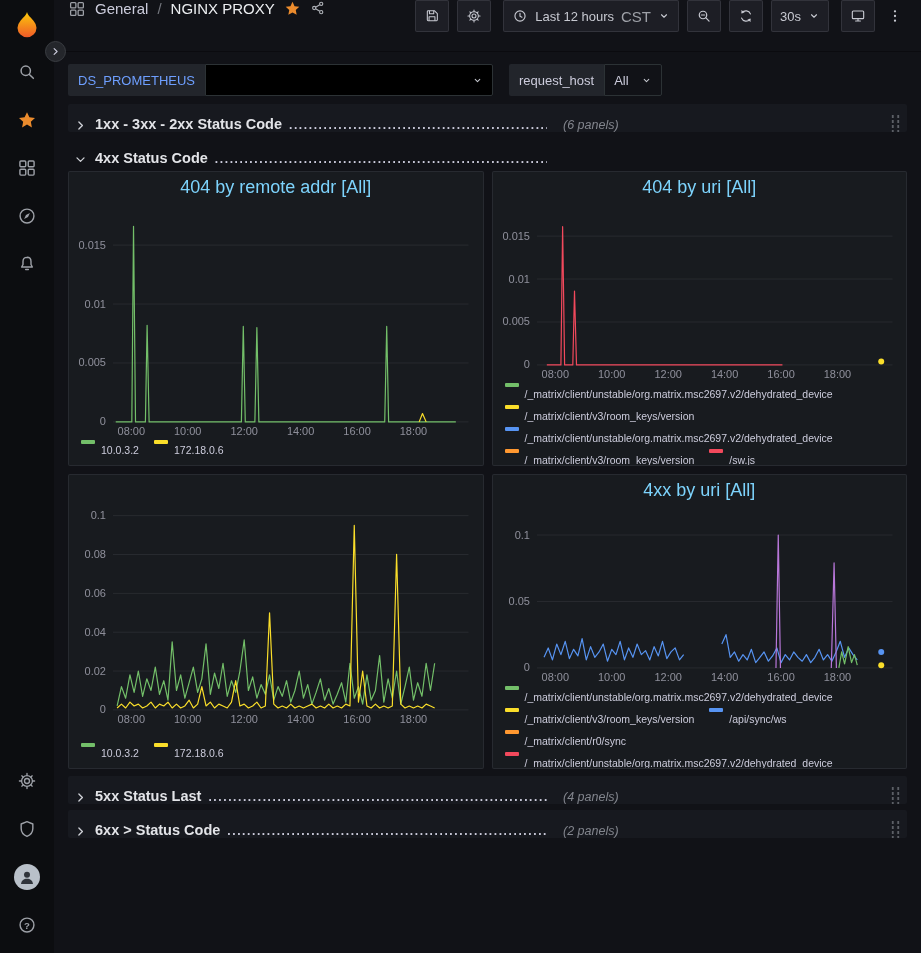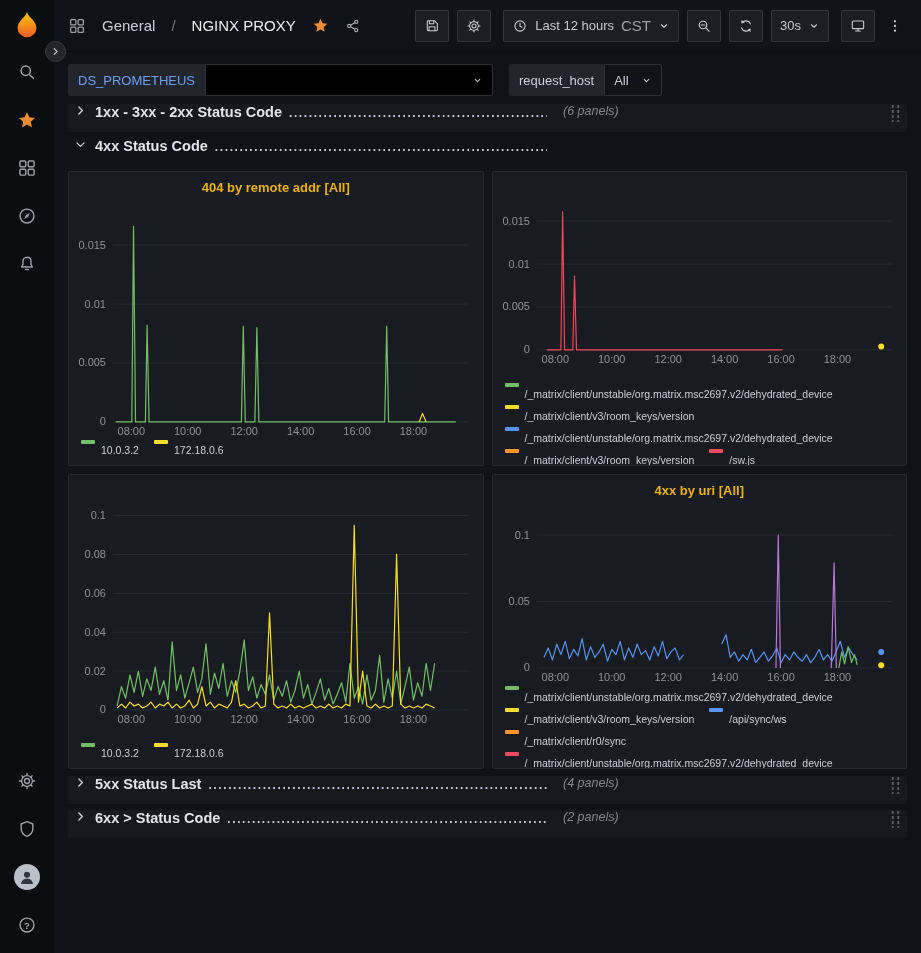--- a/index.html
+++ b/index.html
@@ -11,21 +11,21 @@
   .side-logo{width:30px;height:30px;margin-bottom:8px;cursor:pointer}
   .side-icon{width:54px;height:48px;display:flex;align-items:center;justify-content:center;color:#9da0a7;cursor:pointer}
   .side-icon svg{width:20px;height:20px}
   .side-bottom{margin-top:auto;display:flex;flex-direction:column;align-items:center}
   .avatar-circle{width:26px;height:26px;border-radius:50%;background:#b9c0c9;display:flex;align-items:center;justify-content:center;overflow:hidden}
   .avatar-circle svg{width:20px;height:20px;color:#30343b}
   .nav-toggle{position:absolute;left:45px;top:41px;width:21px;height:21px;border-radius:50%;background:#24262b;border:1px solid #3a3d42;display:flex;align-items:center;justify-content:center;color:#ccccdc;z-index:20;cursor:pointer}
   .nav-toggle svg{width:11px;height:11px}
   
   .main{position:absolute;left:54px;top:0;right:0;bottom:0;display:flex;flex-direction:column}
-  .topbar{flex:0 0 52px;display:flex;align-items:center;padding:0 14px;gap:16px;border-bottom:1px solid rgba(0,0,0,0.35)}
+  .topbar{flex:0 0 52px;display:flex;align-items:flex-start;padding:0 14px;gap:9px;border-bottom:1px solid rgba(0,0,0,0.35)}
   .crumb-icon{color:#9da0a7;display:flex}
   .crumb-section{font-size:15px;color:#ccccdc;cursor:pointer}
   .crumb-divider{font-size:15px;color:#75777e}
   .crumb-title{font-size:15px;color:#eceef1;cursor:pointer}
   .star-btn{display:flex;cursor:pointer}
   .star-btn svg{width:17px;height:17px}
   .share-btn{display:flex;color:#aeb1b7;cursor:pointer}
   .topbar-right{margin-left:auto;display:flex;align-items:center;gap:8px}
   .tb-btn{height:32px;min-width:32px;display:inline-flex;align-items:center;justify-content:center;gap:7px;padding:0 8px;background:rgba(204,204,220,0.07);border:1px solid rgba(204,204,220,0.12);border-radius:2px;color:#c7c9d1;cursor:pointer;white-space:nowrap}
   .tb-btn .lbl{font-size:13px}
@@ -34,33 +34,33 @@
   
   .varbar{flex:0 0 44px;display:flex;align-items:flex-end;padding:7px 14px 0;gap:16px}
   .vargroup{display:flex;height:32px}
   .varlabel{background:#22252b;display:flex;align-items:center;padding:0 10px;border-radius:2px 0 0 2px;font-size:13px;cursor:default}
   .varlabel.blue{color:#6e9fff}
   .varvalue{border:1px solid #2c3235;background:#111217;display:flex;align-items:center;justify-content:space-between;gap:12px;padding:0 9px;border-radius:0 2px 2px 0;cursor:pointer;color:#ccccdc}
   .varvalue.redacted{background:#000;width:288px}
   .varvalue svg{width:11px;height:11px;color:#c7c9d1}
   
   .content{flex:1;overflow:hidden;padding:2px 14px 0}
-  .row-header{height:28px;display:flex;align-items:flex-start;gap:8px;margin:6px 0 4px;cursor:pointer;border-radius:2px;padding:0 6px}
+  .row-header{height:28px;display:flex;align-items:flex-end;gap:8px;margin:6px 0 4px;cursor:pointer;border-radius:2px;padding:0 6px}
   .row-header.collapsed{background:#17191f}
   .row-chevron{display:flex;color:#d0d2d8}
   .row-chevron svg{width:13px;height:13px}
   .row-titlewrap{display:flex;align-items:baseline;width:452px;overflow:hidden;white-space:nowrap;gap:7px}
   .row-title{font-size:14.5px;font-weight:700;color:#e3e4e8;flex:0 0 auto}
   .row-dots{font-size:12px;font-weight:700;letter-spacing:1.6px;color:#ccccdc;overflow:hidden;flex:1 1 auto}
   .row-count{font-style:italic;font-size:12.5px;color:#82858d;margin-left:8px;white-space:nowrap}
   .row-drag{margin-left:auto;width:11px;height:18px;background-image:radial-gradient(circle,#5c5f66 1.1px,transparent 1.2px);background-size:5.5px 5px;cursor:grab}
   
   .panel-grid{display:grid;grid-template-columns:1fr 1fr;gap:8px;margin:5px 0 7px}
   .panel{background:#181b1f;border:1px solid rgba(204,204,220,0.09);border-radius:2px;height:295px;display:flex;flex-direction:column;overflow:hidden}
-  .panel-header{flex:0 0 30px;display:flex;align-items:center;justify-content:center;font-size:13px;font-weight:700;color:#eab308;cursor:pointer}
+  .panel-header{flex:0 0 30px;display:flex;align-items:center;justify-content:center;font-size:18px;font-weight:400;color:#7dd3fc;cursor:pointer}
   .panel-chart{flex:1 1 auto;min-height:0;position:relative}
   .panel-chart svg{position:absolute;inset:0;width:100%;height:100%;display:block}
   .panel-legend{flex:0 0 auto;display:flex;flex-wrap:wrap;align-content:flex-start;column-gap:15px;padding:2px 8px 5px 12px;font-size:10.5px;line-height:20px;color:#ccccdc;overflow:hidden}
   .panel-legend.tall{line-height:22px;max-height:84px}
   .legend-item{display:inline-flex;align-items:flex-start;gap:6px;white-space:nowrap;cursor:pointer}
   .legend-mark{width:14px;height:4px;border-radius:1px;flex:0 0 auto}
 </style>
 </head>
 <body>
 
@@ -368,20 +368,21 @@
               <span class="legend-mark" style="background: rgb(115, 191, 105);"></span>
               <span>10.0.3.2</span>
             </span>
             <span class="legend-item">
               <span class="legend-mark" style="background: rgb(250, 222, 42);"></span>
               <span>172.18.0.6</span>
             </span>
           </div>
   </section>
         <section class="panel">
+    <header class="panel-header">404 by uri [All]</header>
     <div class="panel-chart">
             <svg viewBox="0 0 414 179">
               <line x1="44" x2="400" y1="163" y2="163" stroke="rgba(204,204,220,0.09)" stroke-width="1"></line>
               <text x="37" y="166.5" text-anchor="end" fill="rgba(204,204,220,0.65)" font-size="11">0</text>
               <line x1="44" x2="400" y1="120.02247191011236" y2="120.02247191011236" stroke="rgba(204,204,220,0.09)" stroke-width="1"></line>
               <text x="37" y="123.52247191011236" text-anchor="end" fill="rgba(204,204,220,0.65)" font-size="11">0.005</text>
               <line x1="44" x2="400" y1="77.04494382022472" y2="77.04494382022472" stroke="rgba(204,204,220,0.09)" stroke-width="1"></line>
               <text x="37" y="80.54494382022472" text-anchor="end" fill="rgba(204,204,220,0.65)" font-size="11">0.01</text>
               <line x1="44" x2="400" y1="34.06741573033709" y2="34.06741573033709" stroke="rgba(204,204,220,0.09)" stroke-width="1"></line>
               <text x="37" y="37.56741573033709" text-anchor="end" fill="rgba(204,204,220,0.65)" font-size="11">0.015</text>

